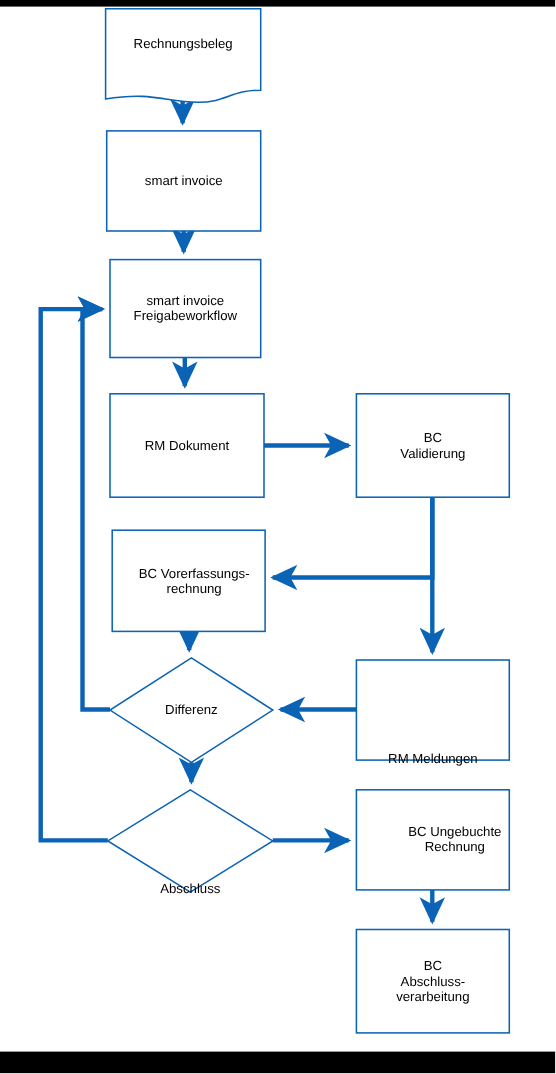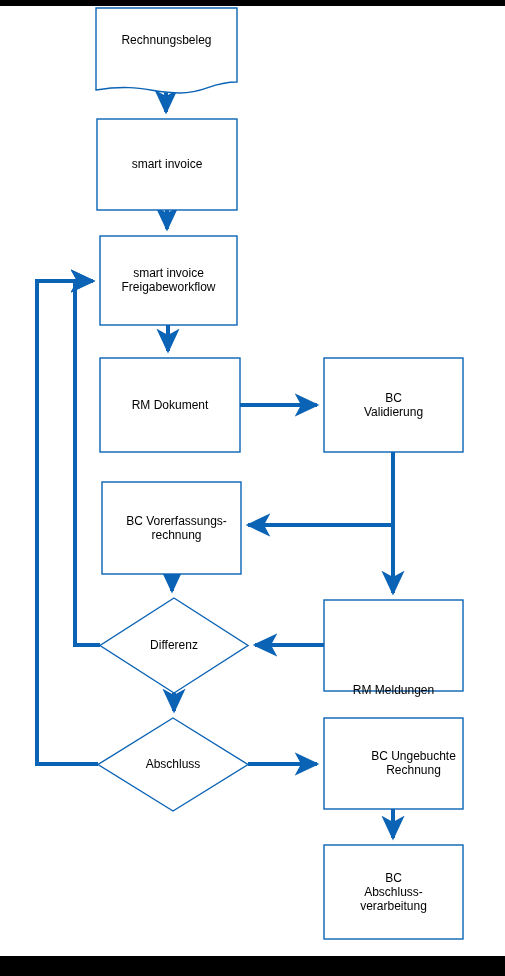--- a/index.html
+++ b/index.html
@@ -134,21 +134,21 @@
   <div class="node-label" style="left:324px; top:383px; width:139px; height:44px;">BC
 Validierung</div>
 
   <div class="node-label" style="left:102px; top:506px; width:149px; height:44px;">BC Vorerfassungs-
 rechnung</div>
 
   <div class="node-label" style="left:100px; top:631px; width:148px; height:28px;">Differenz</div>
 
   <div class="node-label" style="left:324px; top:631px; width:139px; height:28px;margin-top:45px;">RM Meldungen</div>
 
-  <div class="node-label" style="left:98px; top:750px; width:150px; height:28px;">Abschluss</div>
+  <div class="node-label" style="left:98px; top:794px; width:150px; height:28px;">Abschluss</div>
 
   <div class="node-label" style="left:344px; top:741px; width:139px; height:44px;">BC Ungebuchte
 Rechnung</div>
 
   <div class="node-label" style="left:324px; top:863px; width:139px; height:58px;">BC
 Abschluss-
 verarbeitung</div>
 
 </div>
 

